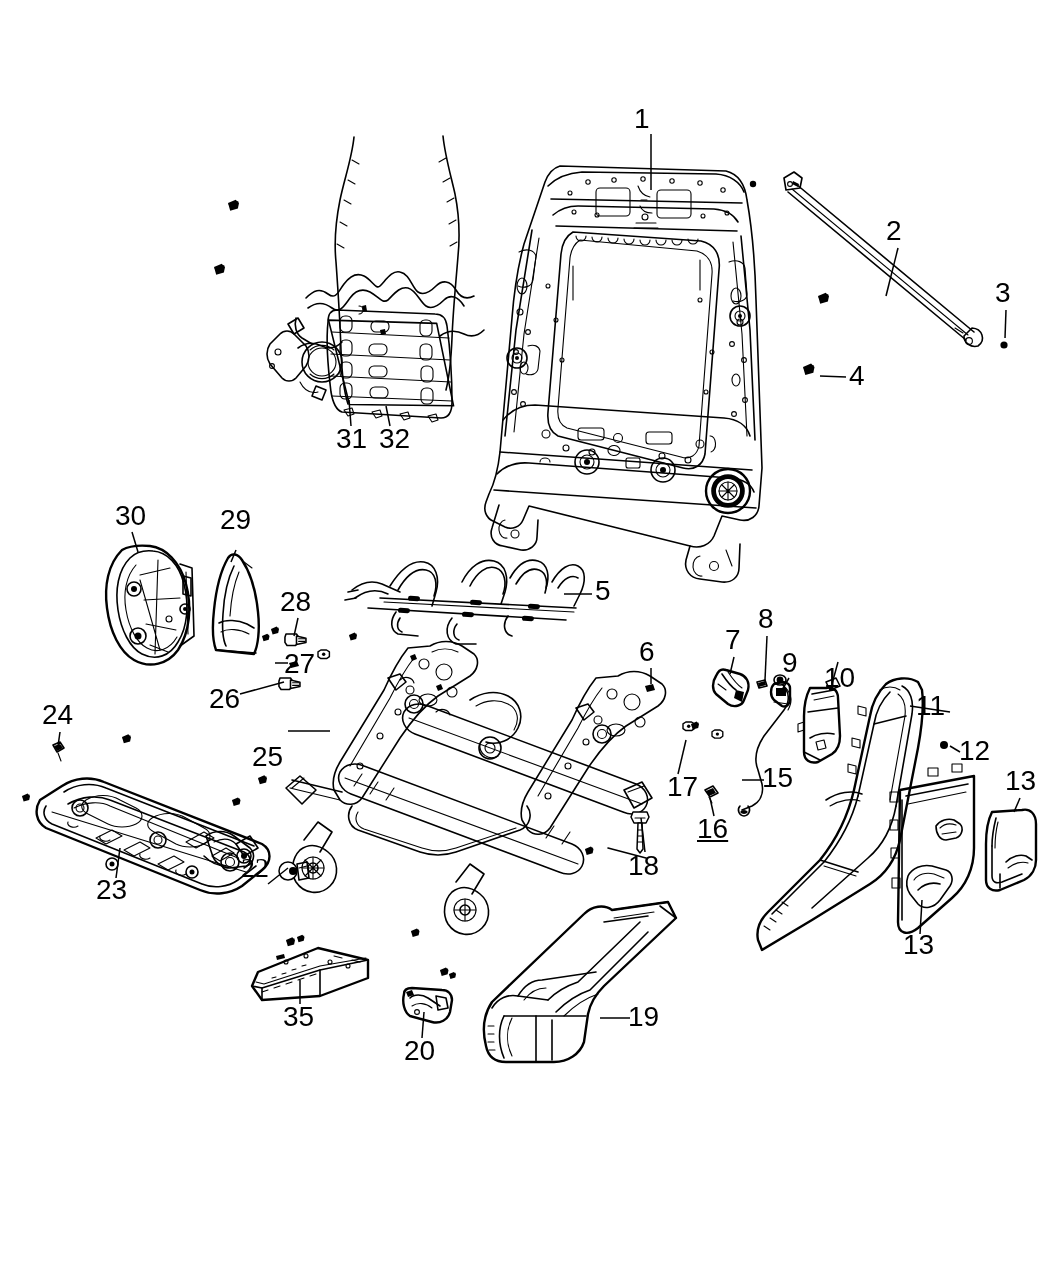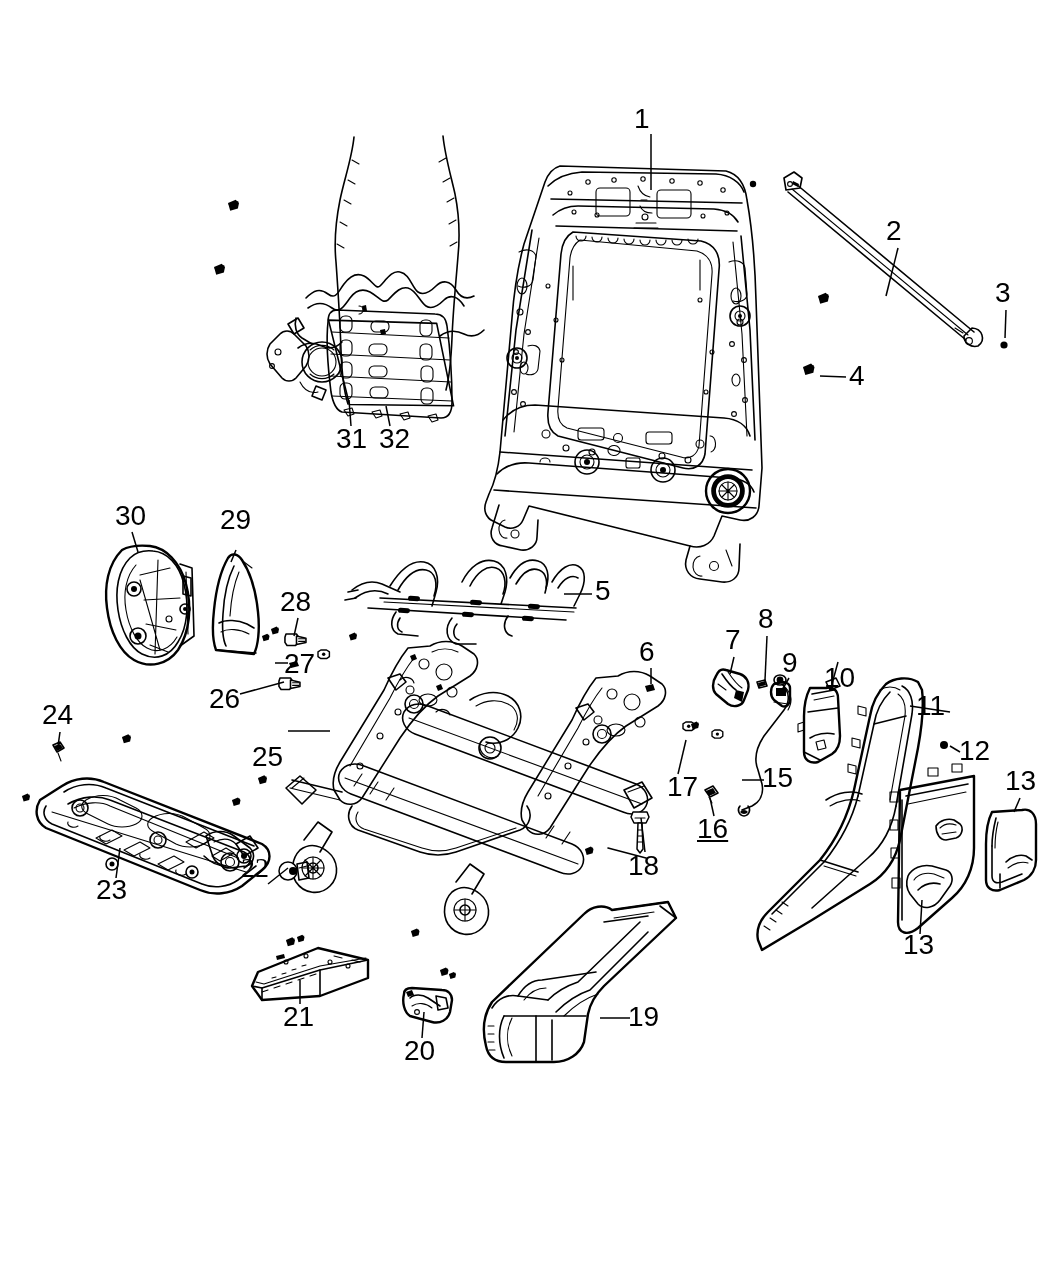--- a/index.html
+++ b/index.html
@@ -860,21 +860,21 @@
   <div class="callout" style="left:916px;  top:692px;">11</div>
   <div class="callout" style="left:959px;  top:737px;">12</div>
   <div class="callout" style="left:1005px; top:767px;">13</div>
   <div class="callout" style="left:903px;  top:931px;">13</div>
   <div class="callout" style="left:762px;  top:764px;">15</div>
   <div class="callout" style="left:697px;  top:815px;text-decoration:underline;">16</div>
   <div class="callout" style="left:667px;  top:773px;">17</div>
   <div class="callout" style="left:628px;  top:852px;">18</div>
   <div class="callout" style="left:628px;  top:1003px;">19</div>
   <div class="callout" style="left:404px;  top:1037px;">20</div>
-  <div class="callout" style="left:283px;  top:1003px;">21</div>
+  <div class="callout" style="left:283px;  top:1003px;">35</div>
   <div class="callout" style="left:241px;  top:854px;font-family:Liberation Serif, serif;">22</div>
   <div class="callout" style="left:96px;   top:876px;">23</div>
   <div class="callout" style="left:42px;   top:701px;">24</div>
   <div class="callout" style="left:252px;  top:716px;margin-top:27px;">25</div>
   <div class="callout" style="left:209px;  top:685px;">26</div>
   <div class="callout" style="left:243px;  top:650px;margin-left:41px;">27</div>
   <div class="callout" style="left:280px;  top:588px;">28</div>
   <div class="callout" style="left:220px;  top:506px;">29</div>
   <div class="callout" style="left:115px;  top:502px;">30</div>
   <div class="callout" style="left:336px;  top:425px;">31</div>

